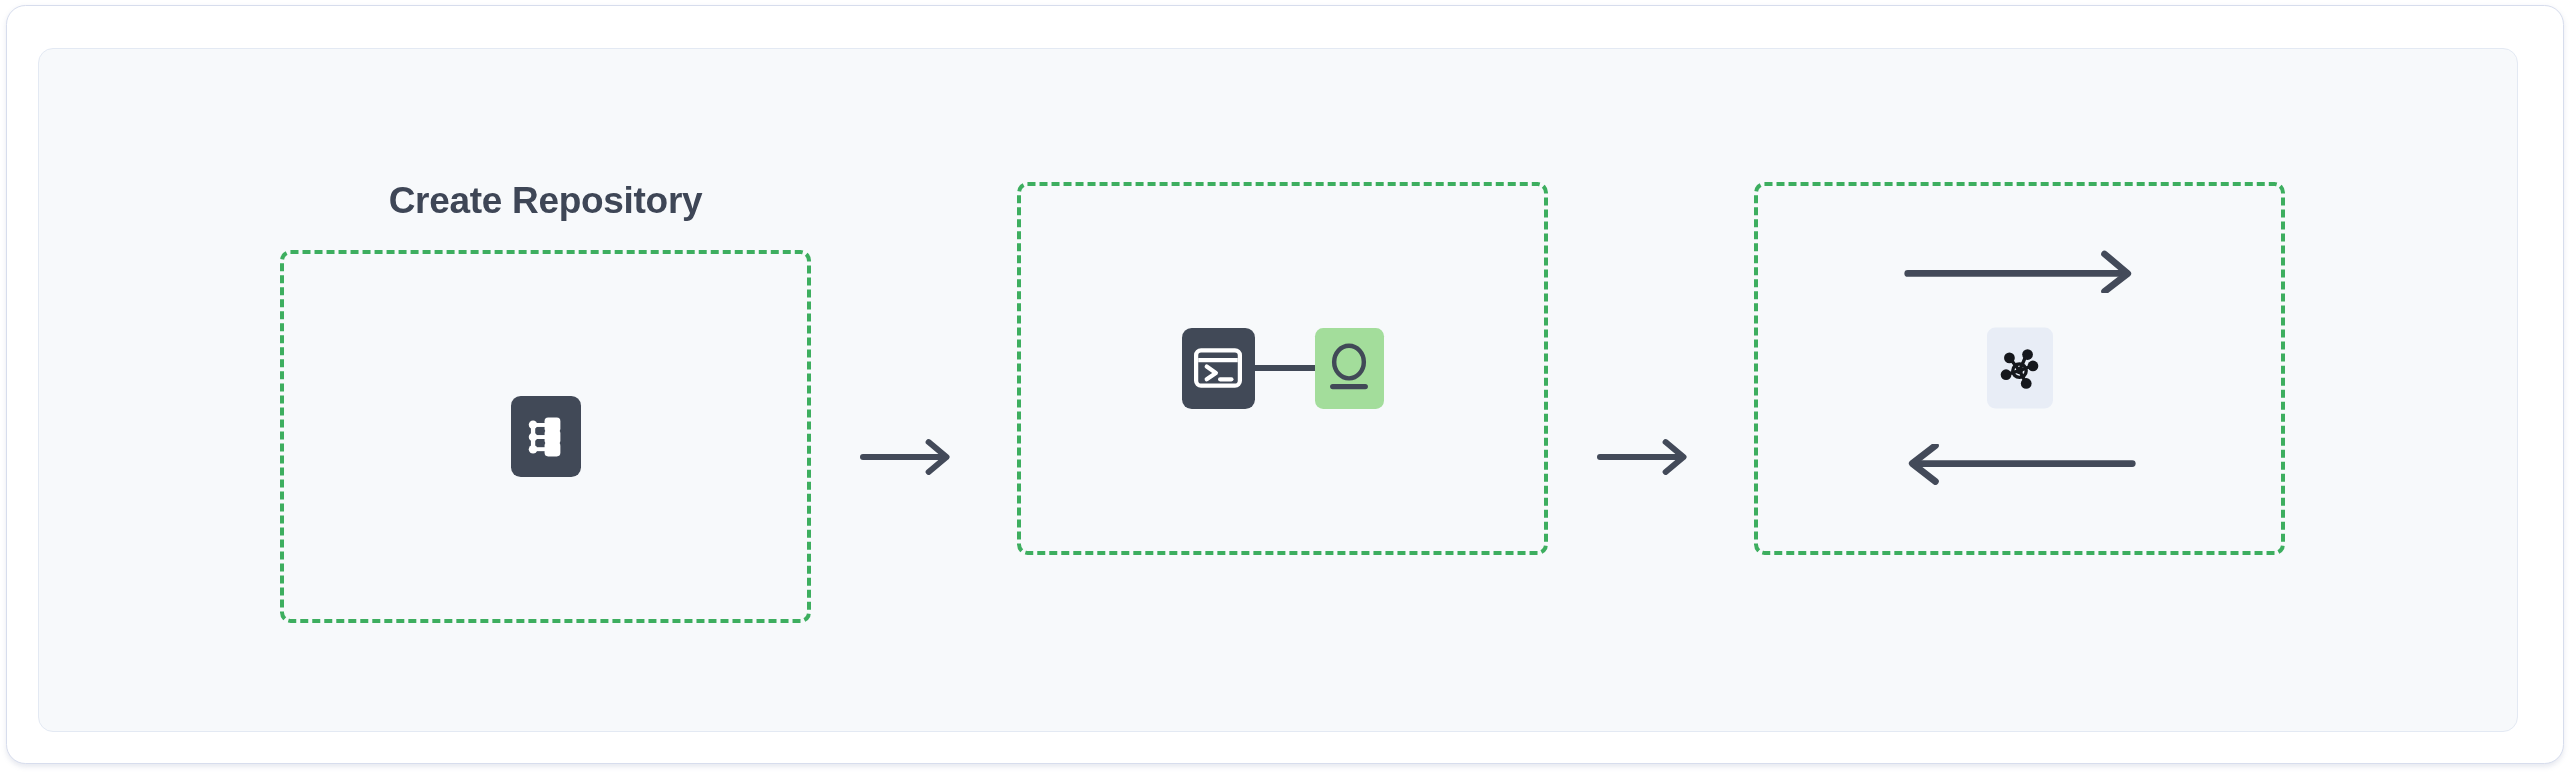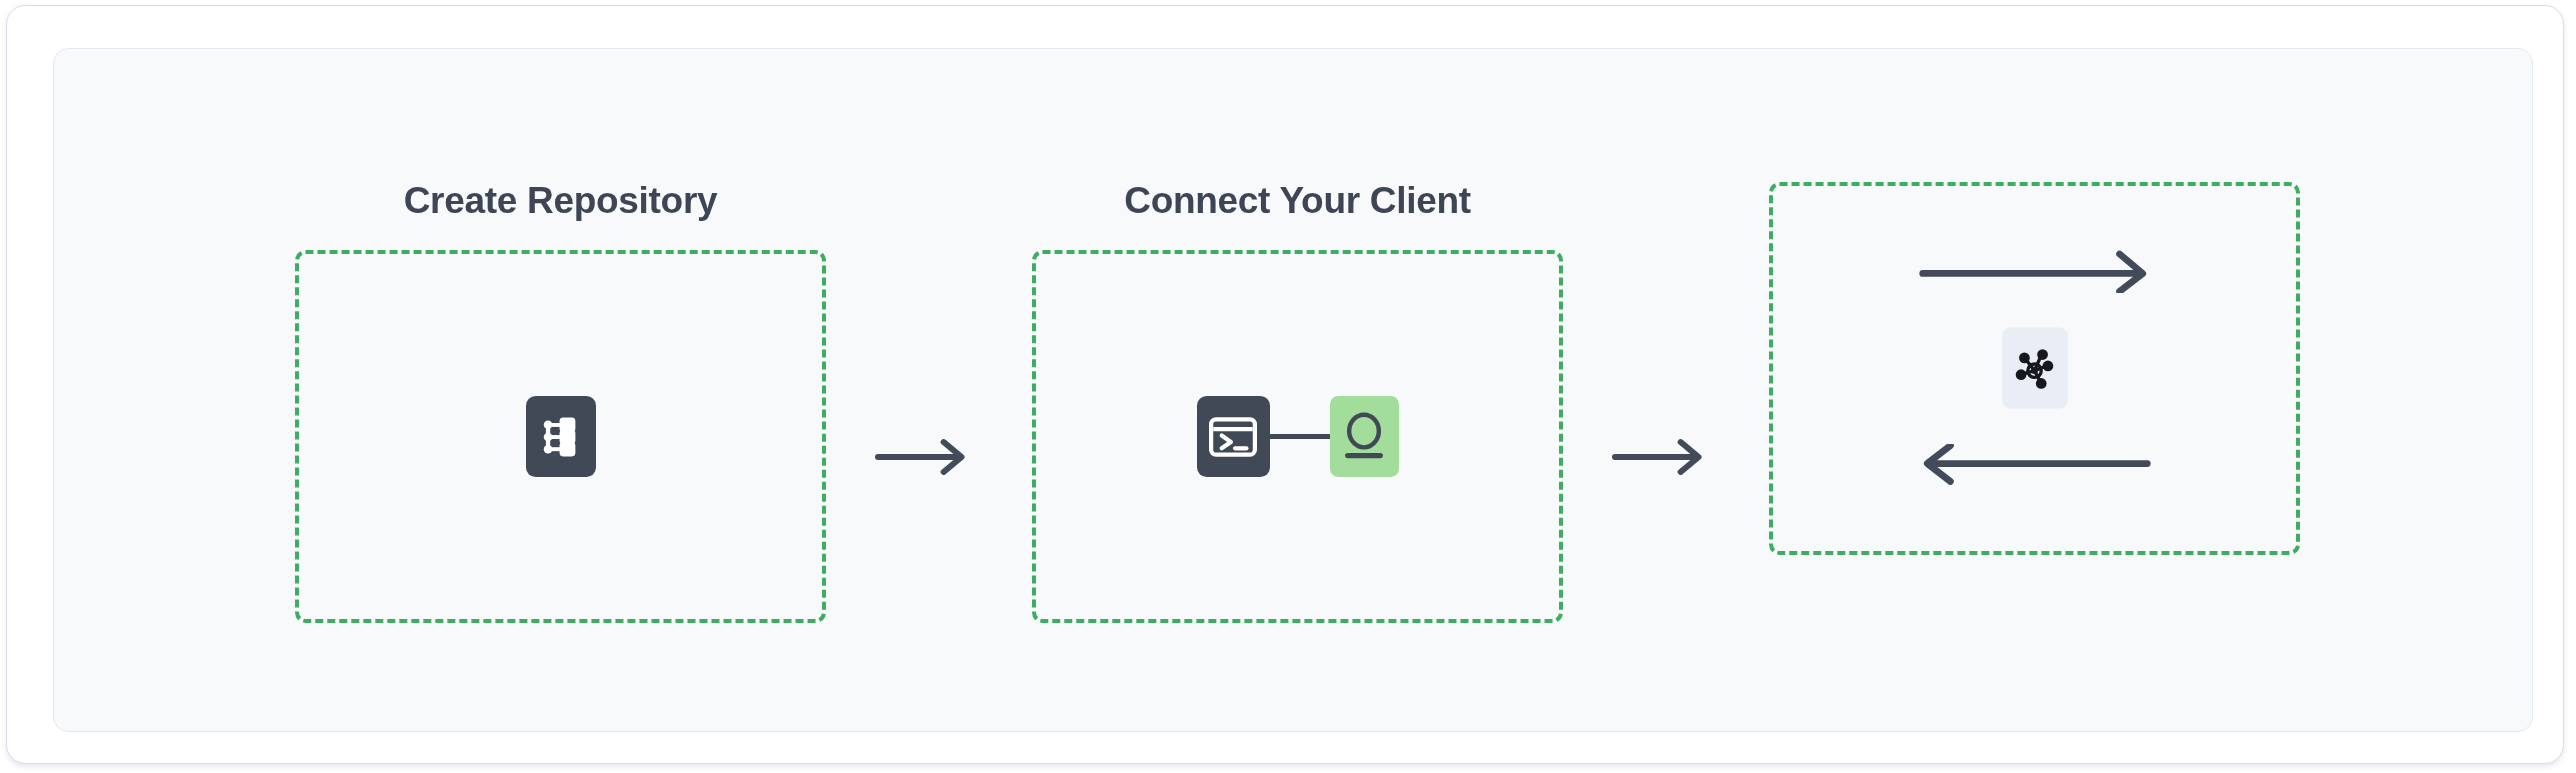--- a/index.html
+++ b/index.html
@@ -24,21 +24,21 @@
     background: #ffffff;
     border: 1.5px solid #d7dded;
     border-radius: 19.5px;
     box-sizing: border-box;
     box-shadow: 0 2.2px 5.2px rgba(120,134,170,0.18);
   }
 
   
   .inner-panel {
     position: absolute;
-    left: 46px;
+    left: 31px;
     top: 42px;
     width: 2480px;
     height: 684px;
     background: #f7f9fb;
     border: 1.5px solid #e3e9f3;
     border-radius: 15px;
     box-sizing: border-box;
   }
 
   
@@ -199,21 +199,20 @@
       <div class="connector connector-1">
         <svg width="94" height="42" viewBox="0 0 126 56">
           <g stroke="#434a59" stroke-width="8" fill="none" stroke-linecap="round" stroke-linejoin="round">
             <line x1="4" y1="28" x2="112" y2="28"></line>
             <polyline points="92,8 116,28 92,48"></polyline>
           </g>
         </svg>
       </div>
 
       <div class="step step-2">
-        <div class="step-title">Connect Your Client</div>
         <div class="dashed-box">
           <div class="dashed-inner">
             <div class="client-cluster">
               <div class="tile tile-dark">
                 <span>
                   <svg width="48" height="40" viewBox="0 0 68 56">
                     <rect x="3" y="3" width="62" height="50" rx="7" fill="none" stroke="#ffffff" stroke-width="6"></rect>
                     <line x1="6" y1="17" x2="62" y2="17" stroke="#ffffff" stroke-width="6"></line>
                     <polyline points="18,26 31,35 18,44" fill="none" stroke="#ffffff" stroke-width="6" stroke-linecap="round" stroke-linejoin="round"></polyline>
                     <line x1="37" y1="44" x2="53" y2="44" stroke="#ffffff" stroke-width="6" stroke-linecap="round"></line>

